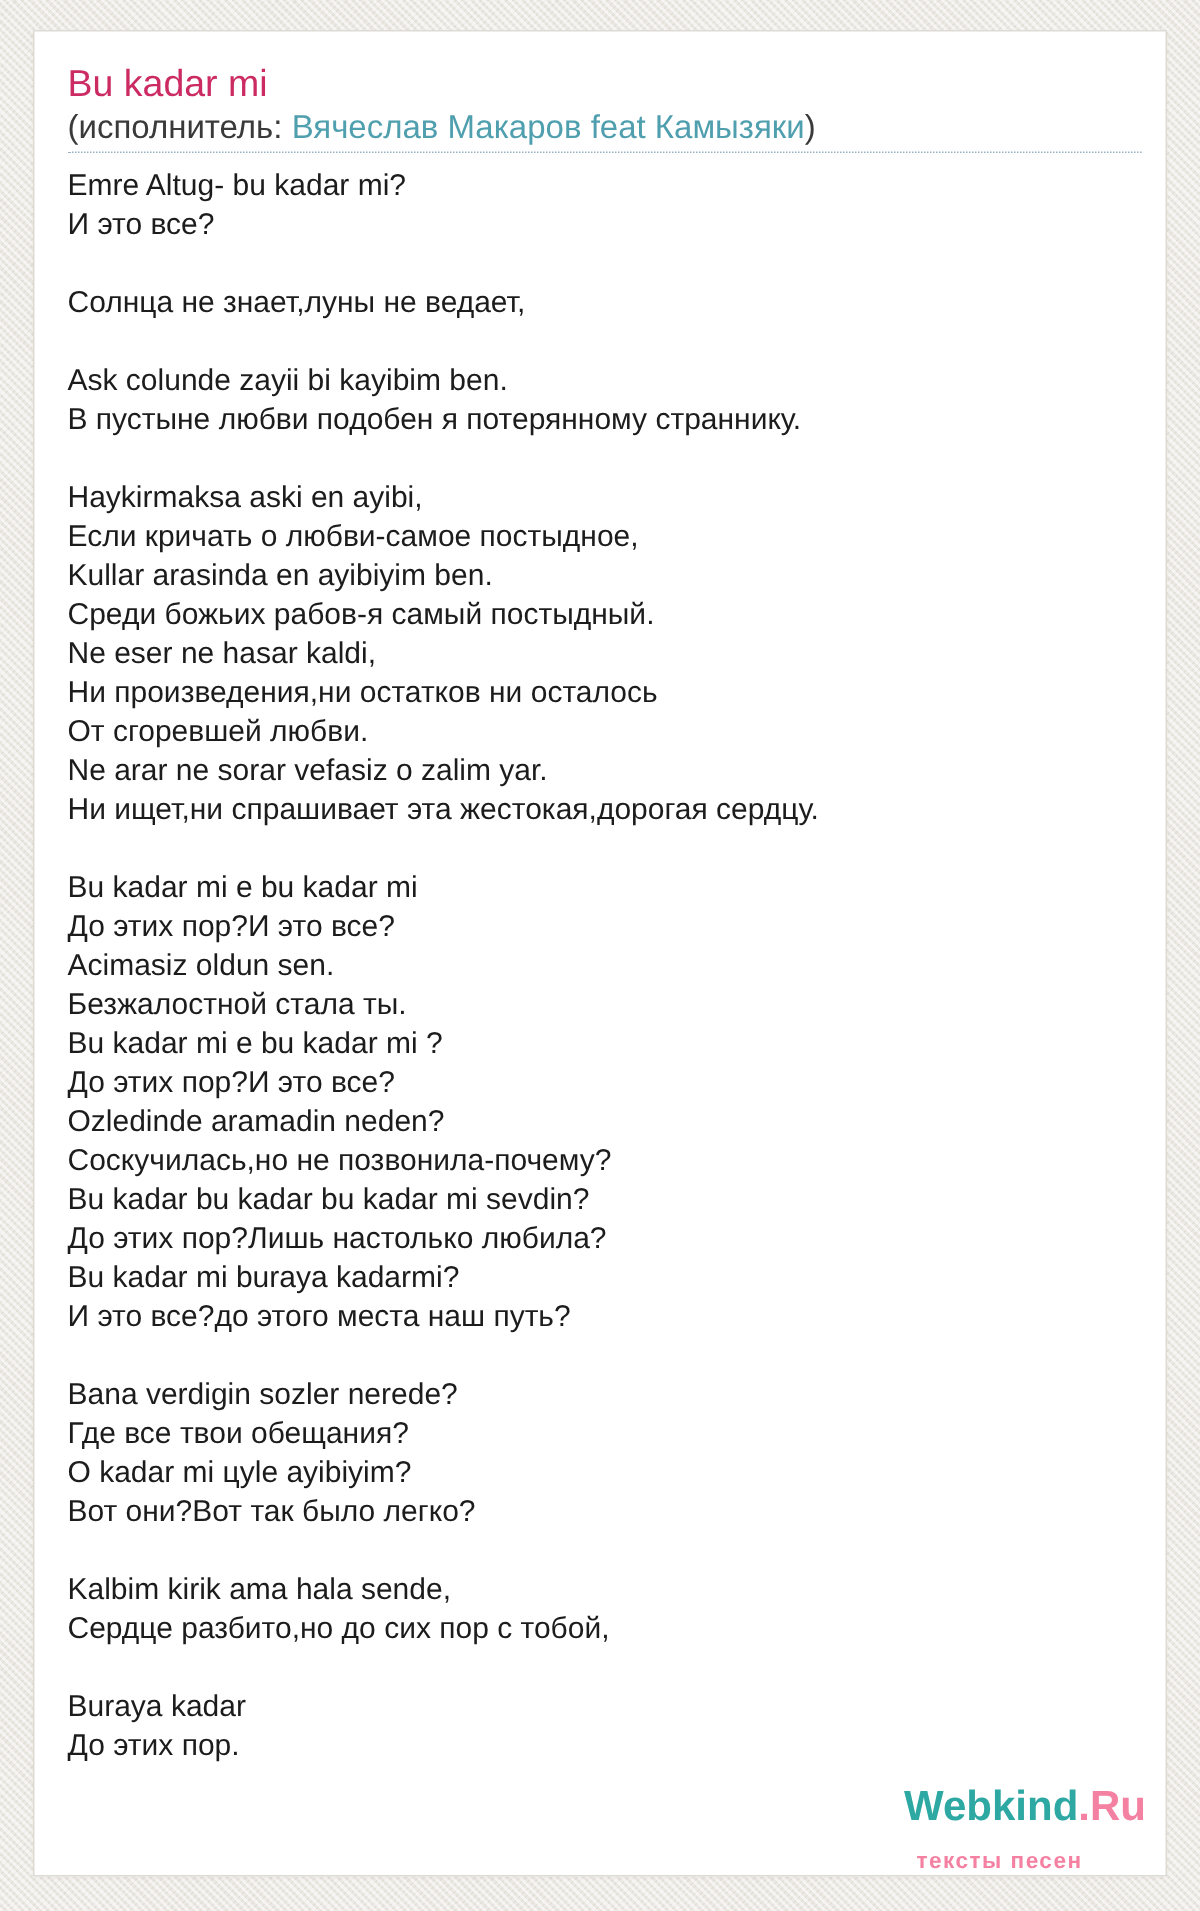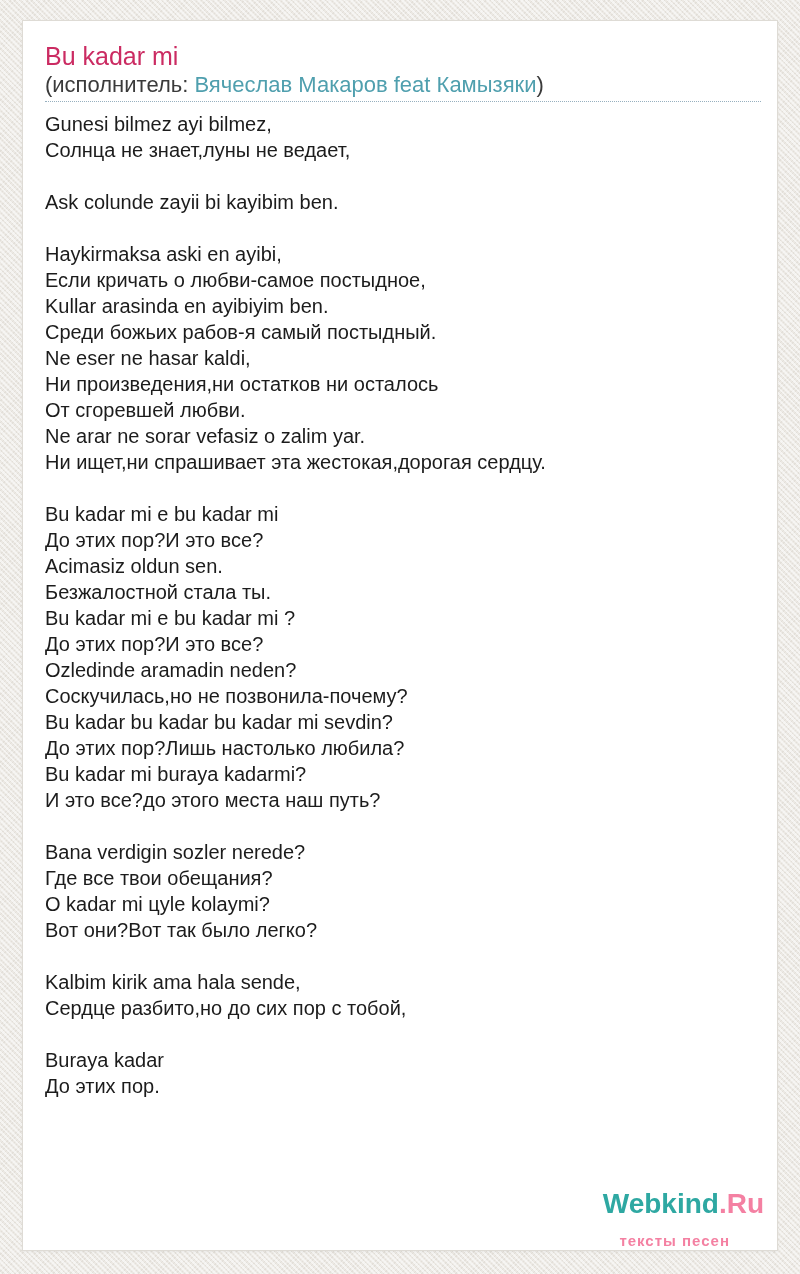--- a/index.html
+++ b/index.html
@@ -65,21 +65,21 @@
     color: #1c1c1c;
   }
   .stanza { margin-bottom: 26px; }
   .stanza:last-child { margin-bottom: 0; }
   .line { white-space: nowrap; }
 
   .logo {
     position: absolute;
     right: 13px;
     bottom: 1px;
-    text-align: right;
+    text-align: center;
     line-height: 1;
     cursor: pointer;
   }
   .logo-main {
     font-size: 28px;
     font-weight: bold;
     letter-spacing: 0px;
     line-height: 26px;
   }
   .logo-name { color: #2ea8a2; }
@@ -101,25 +101,29 @@
   <div class="card-inner">
 
     <h1 class="song-title">Bu kadar mi</h1>
 
     <div class="artist-row">
       <span>(исполнитель: </span><a class="artist-link">Вячеслав Макаров feat Камызяки</a><span>)</span>
     </div>
 
     <div class="lyrics">
         <div class="stanza">
-          <div class="line">Gunesi bilmez ayi bilmez,</div>
+          <div class="line">Emre Altug- bu kadar mi?</div>
+          <div class="line">И это все?</div>
+        </div>
+        <div class="stanza">
           <div class="line">Солнца не знает,луны не ведает,</div>
         </div>
         <div class="stanza">
           <div class="line">Ask colunde zayii bi kayibim ben.</div>
+          <div class="line">В пустыне любви подобен я потерянному страннику.</div>
         </div>
         <div class="stanza">
           <div class="line">Haykirmaksa aski en ayibi,</div>
           <div class="line">Если кричать о любви-самое постыдное,</div>
           <div class="line">Kullar arasinda en ayibiyim ben.</div>
           <div class="line">Среди божьих рабов-я самый постыдный.</div>
           <div class="line">Ne eser ne hasar kaldi,</div>
           <div class="line">Ни произведения,ни остатков ни осталось</div>
           <div class="line">От сгоревшей любви.</div>
           <div class="line">Ne arar ne sorar vefasiz o zalim yar.</div>
@@ -135,21 +139,21 @@
           <div class="line">Ozledinde aramadin neden?</div>
           <div class="line">Соскучилась,но не позвонила-почему?</div>
           <div class="line">Bu kadar bu kadar bu kadar mi sevdin?</div>
           <div class="line">До этих пор?Лишь настолько любила?</div>
           <div class="line">Bu kadar mi buraya kadarmi?</div>
           <div class="line">И это все?до этого места наш путь?</div>
         </div>
         <div class="stanza">
           <div class="line">Bana verdigin sozler nerede?</div>
           <div class="line">Где все твои обещания?</div>
-          <div class="line">O kadar mi цyle kolaymi?</div>
+          <div class="line">O kadar mi цyle ayibiyim?</div>
           <div class="line">Вот они?Вот так было легко?</div>
         </div>
         <div class="stanza">
           <div class="line">Kalbim kirik ama hala sende,</div>
           <div class="line">Сердце разбито,но до сих пор с тобой,</div>
         </div>
         <div class="stanza">
           <div class="line">Buraya kadar</div>
           <div class="line">До этих пор.</div>
         </div>

